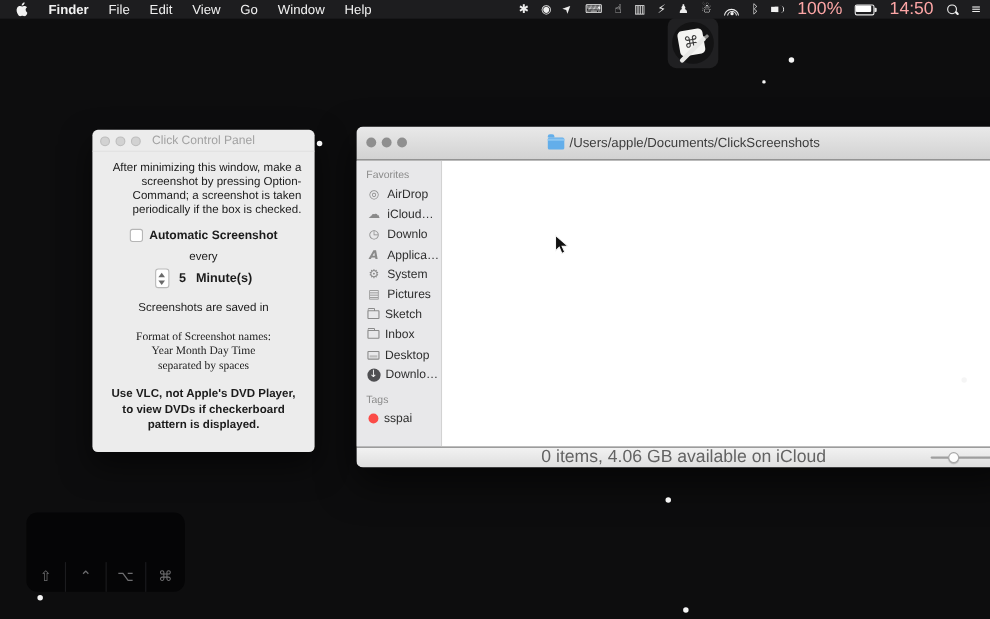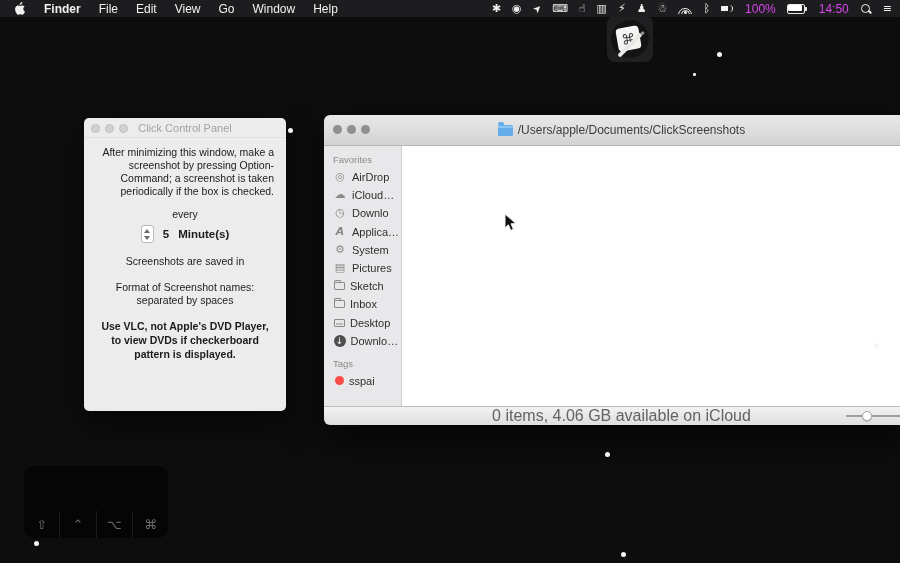--- a/index.html
+++ b/index.html
@@ -11,21 +11,21 @@
   .menubar { position:absolute; left:0; top:0; width:900px; height:17px;
              background:#1d1d1f; display:flex; align-items:center; color:#f1f1f1;
              font-size:12px; z-index:50; }
   .menubar .left { display:flex; align-items:center; height:100%; }
   .apple-wrap { padding:0 10px 0 14px; display:flex; align-items:center; }
   .menu-item { padding:0 9px; height:100%; display:flex; align-items:center; }
   .menu-item.app-name { font-weight:bold; }
   .menubar .right { margin-left:auto; display:flex; align-items:center; gap:11px; padding-right:8px; }
   .sicon { font-family:"DejaVu Sans", sans-serif; font-size:11px; color:#ededed; line-height:17px; }
   .sicon.rot { display:inline-block; transform:rotate(-45deg); font-size:10px; }
-  .mtime, .mbatt-pct { font-size:12px; color:#d946ef; }
+  .mtime, .mbatt-pct { font-size:16px; color:#fca5a5; }
   .wifi { position:relative; width:14px; height:10px; overflow:hidden; display:inline-block; }
   .wifi i { position:absolute; border:1.4px solid #f0f0f0; border-radius:50%; background:transparent; }
   .wifi .a1 { width:14px; height:14px; left:0; bottom:-8px; }
   .wifi .a2 { width:9px;  height:9px;  left:2.5px; bottom:-5px; }
   .wifi .a3 { width:3px;  height:3px;  left:5.5px; bottom:0; background:#f0f0f0; border-width:0; }
   .battery { position:relative; width:21px; height:10px; display:inline-block; }
   .battery .body { position:absolute; left:0; top:0; width:18px; height:10px; border:1px solid #e9e9e9; border-radius:2px; }
   .battery .fill { position:absolute; left:1.5px; top:1.5px; width:13.5px; height:5.5px; background:#fff; border-radius:1px; }
   .battery .nub { position:absolute; right:1px; top:3px; width:2px; height:4px; background:#e9e9e9; border-radius:0 1px 1px 0; }
   .search-ic { position:relative; width:12px; height:12px; display:inline-block; }
@@ -78,21 +78,21 @@
   .stepper-row { display:flex; align-items:center; justify-content:center; gap:9px; margin-bottom:9px; }
   .stepper { width:13px; height:18px; background:#fff; border:1px solid #b9b9b9; border-radius:3px;
              display:flex; flex-direction:column; align-items:center; justify-content:center; gap:3px; }
   .stepper .up { width:0; height:0; border-left:3px solid transparent; border-right:3px solid transparent;
                  border-bottom:4px solid #6a6a6a; }
   .stepper .down { width:0; height:0; border-left:3px solid transparent; border-right:3px solid transparent;
                    border-top:4px solid #6a6a6a; }
   .interval-value { font-weight:bold; font-size:11.5px; }
   .interval-unit { font-weight:bold; font-size:11.5px; }
   .saved-text { line-height:13px; margin-top:12px; }
-  .format-text { line-height:13px; margin-top:13px; }
+  .format-text { line-height:13px; margin-top:13px;font-family:Liberation Serif, serif; }
   .vlc-note { font-weight:bold; line-height:14px; margin-top:12px; padding:0 4px; }
 
   
   .finder { position:absolute; left:324px; top:115px; width:595px; height:310px;
             border-radius:6px; overflow:hidden; box-shadow:0 14px 34px rgba(0,0,0,.6); z-index:15;
             display:flex; flex-direction:column; }
   .f-titlebar { position:relative; height:31px; background:linear-gradient(#e9e9e9,#d2d2d2);
                 display:flex; align-items:center; justify-content:center; border-bottom:1px solid #b6b6b6; }
   .f-tl-group { position:absolute; left:9px; top:10px; display:flex; gap:5px; }
   .tl.inactive-dark { background:#8f8f8f; }
@@ -212,34 +212,39 @@
     <div class="panel-titlebar">
       <div class="tl-group">
         <span class="tl inactive-light"></span>
         <span class="tl inactive-light"></span>
         <span class="tl inactive-light"></span>
       </div>
       <span class="panel-title">Click Control Panel</span>
     </div>
     <div class="panel-body">
       <div class="panel-intro">After minimizing this window, make a screenshot by pressing Option-Command; a screenshot is taken periodically if the box is checked.</div>
+      <div class="chk-row">
+        <span class="chk"></span>
+        <span class="chk-label">Automatic Screenshot</span>
+      </div>
       <div class="every-label">every</div>
       <div class="stepper-row">
         <span class="stepper">
             <span class="up"></span>
             <span class="down"></span>
           </span>
         <span class="interval-value">5</span>
         <span class="interval-unit">Minute(s)</span>
       </div>
       <div class="saved-text">
         <div>Screenshots are saved in</div>
       </div>
       <div class="format-text">
         <div>Format of Screenshot names:</div>
+        <div>Year Month Day Time</div>
         <div>separated by spaces</div>
       </div>
       <div class="vlc-note">Use VLC, not Apple's DVD Player, to view DVDs if checkerboard pattern is displayed.</div>
     </div>
   </div>
 
   <div class="finder">
     <div class="f-titlebar">
       <div class="f-tl-group">
         <span class="tl inactive-dark"></span>

